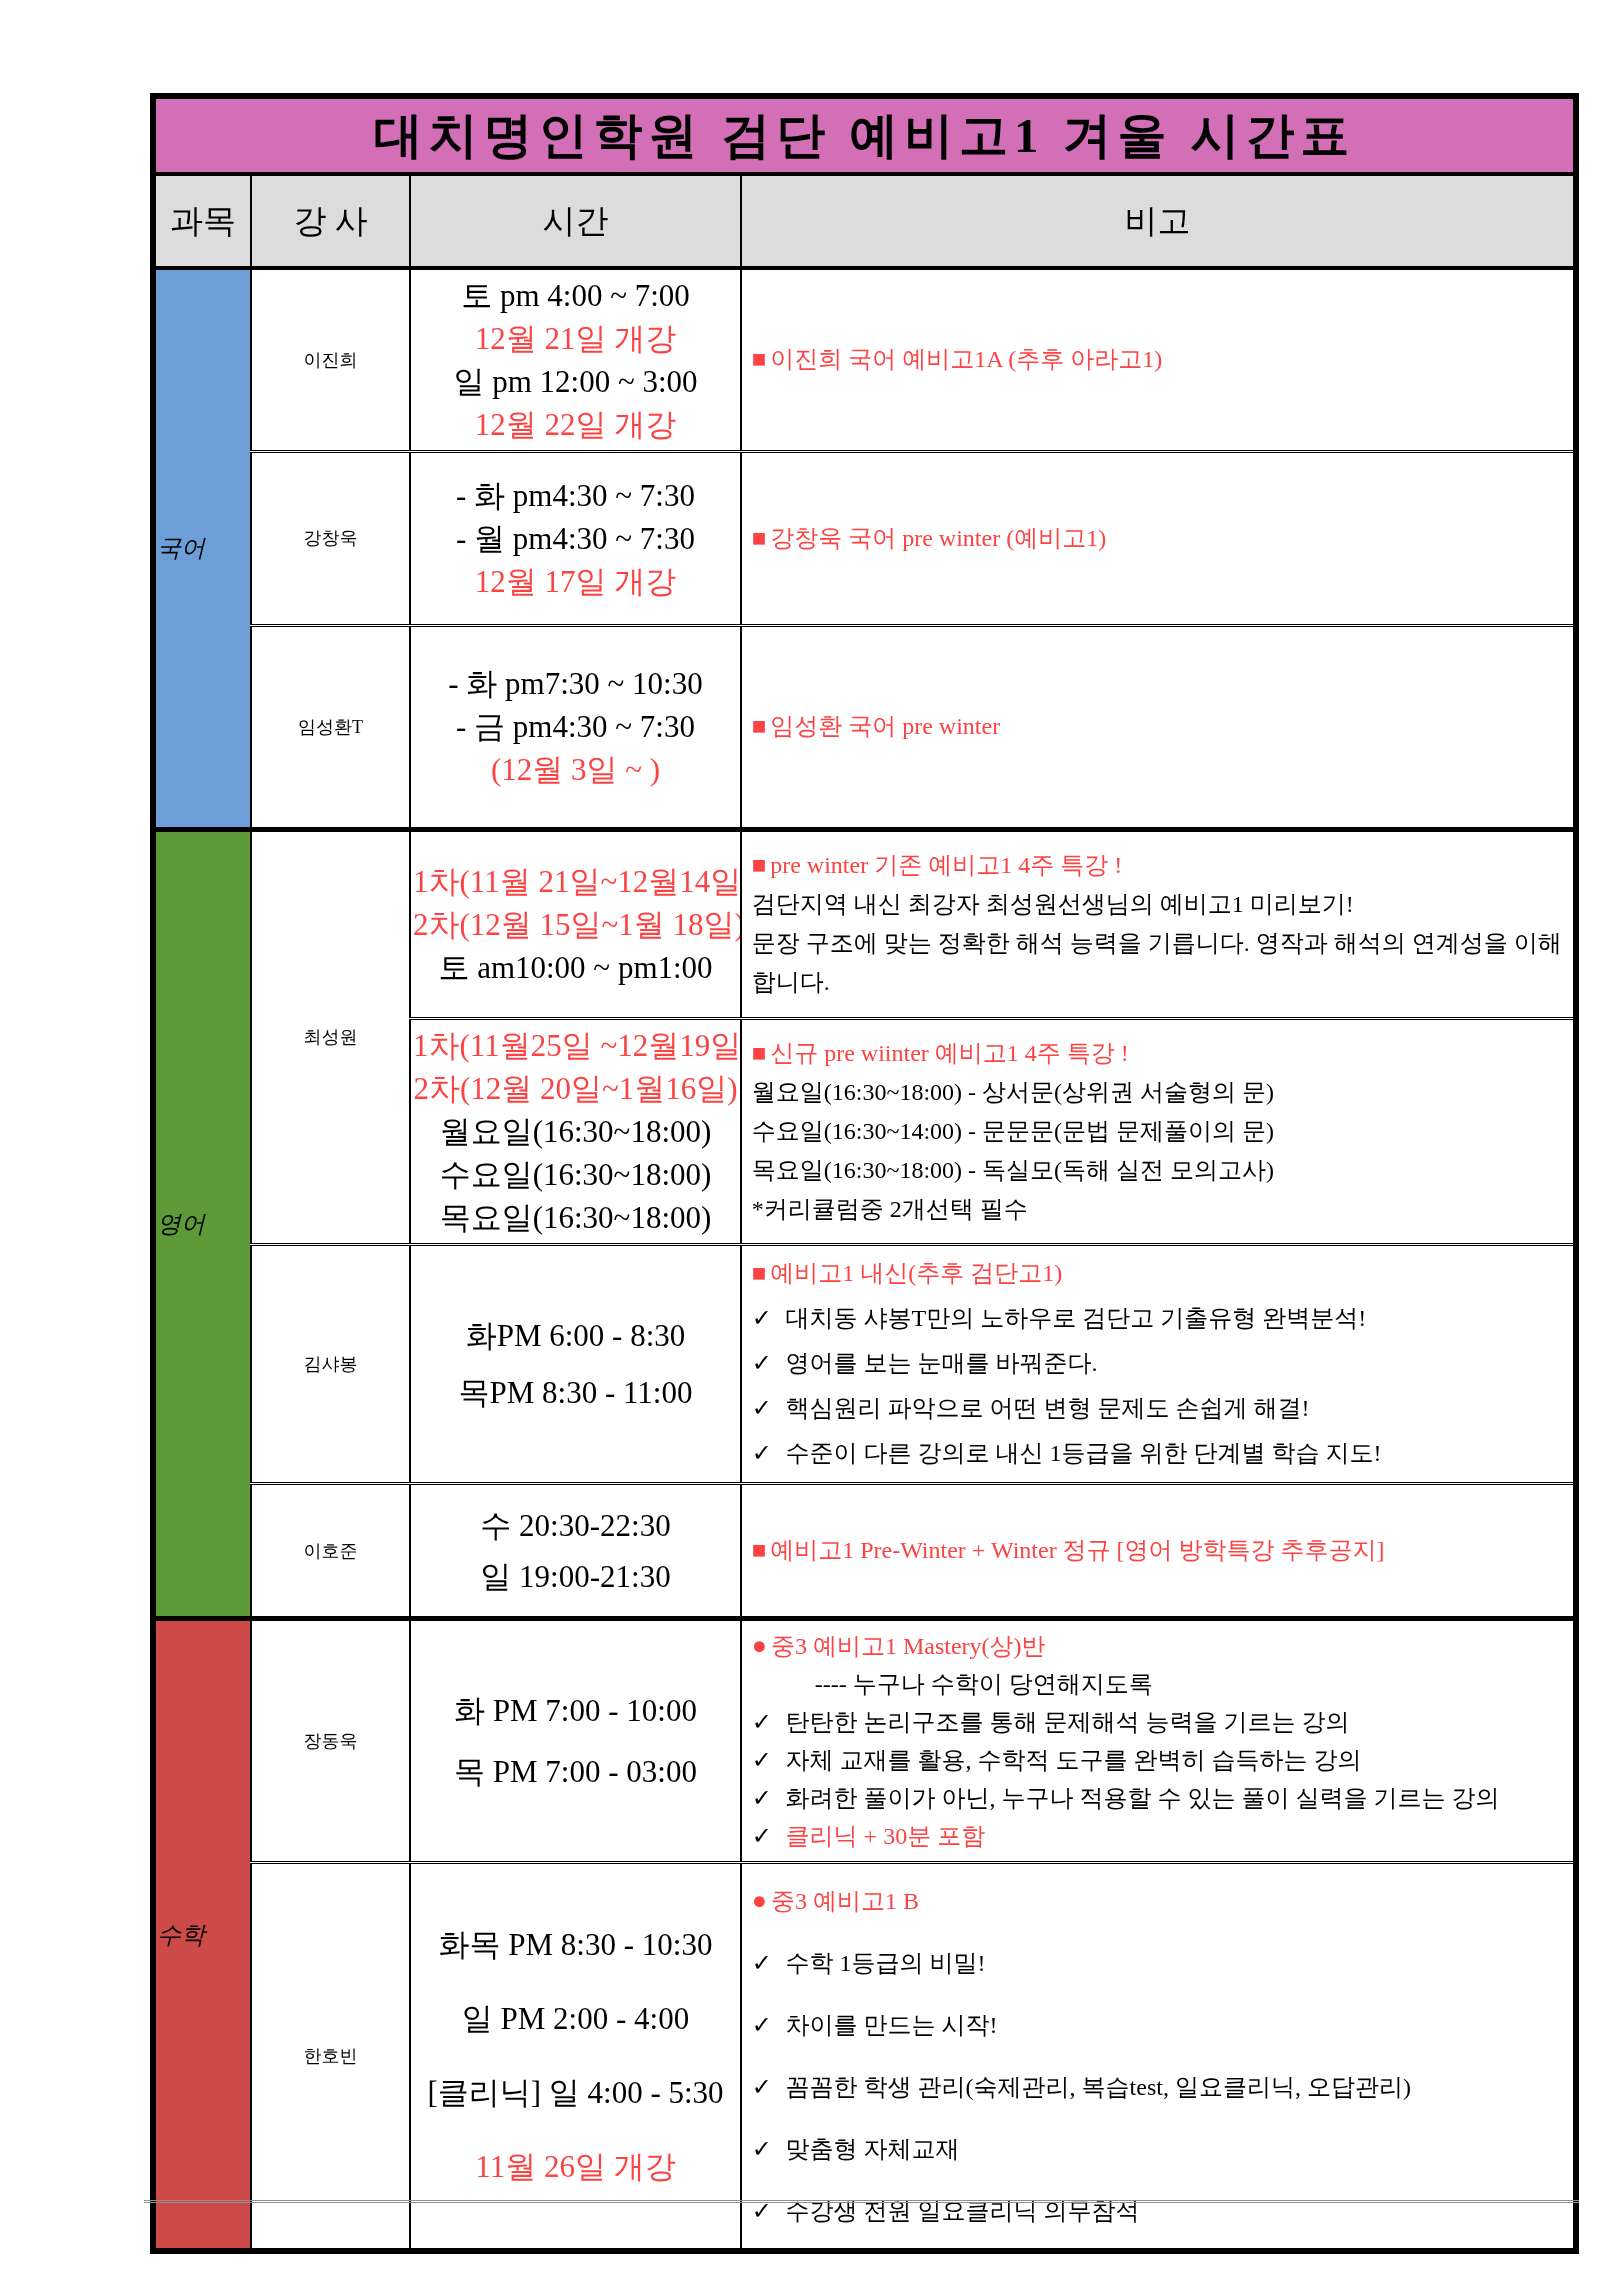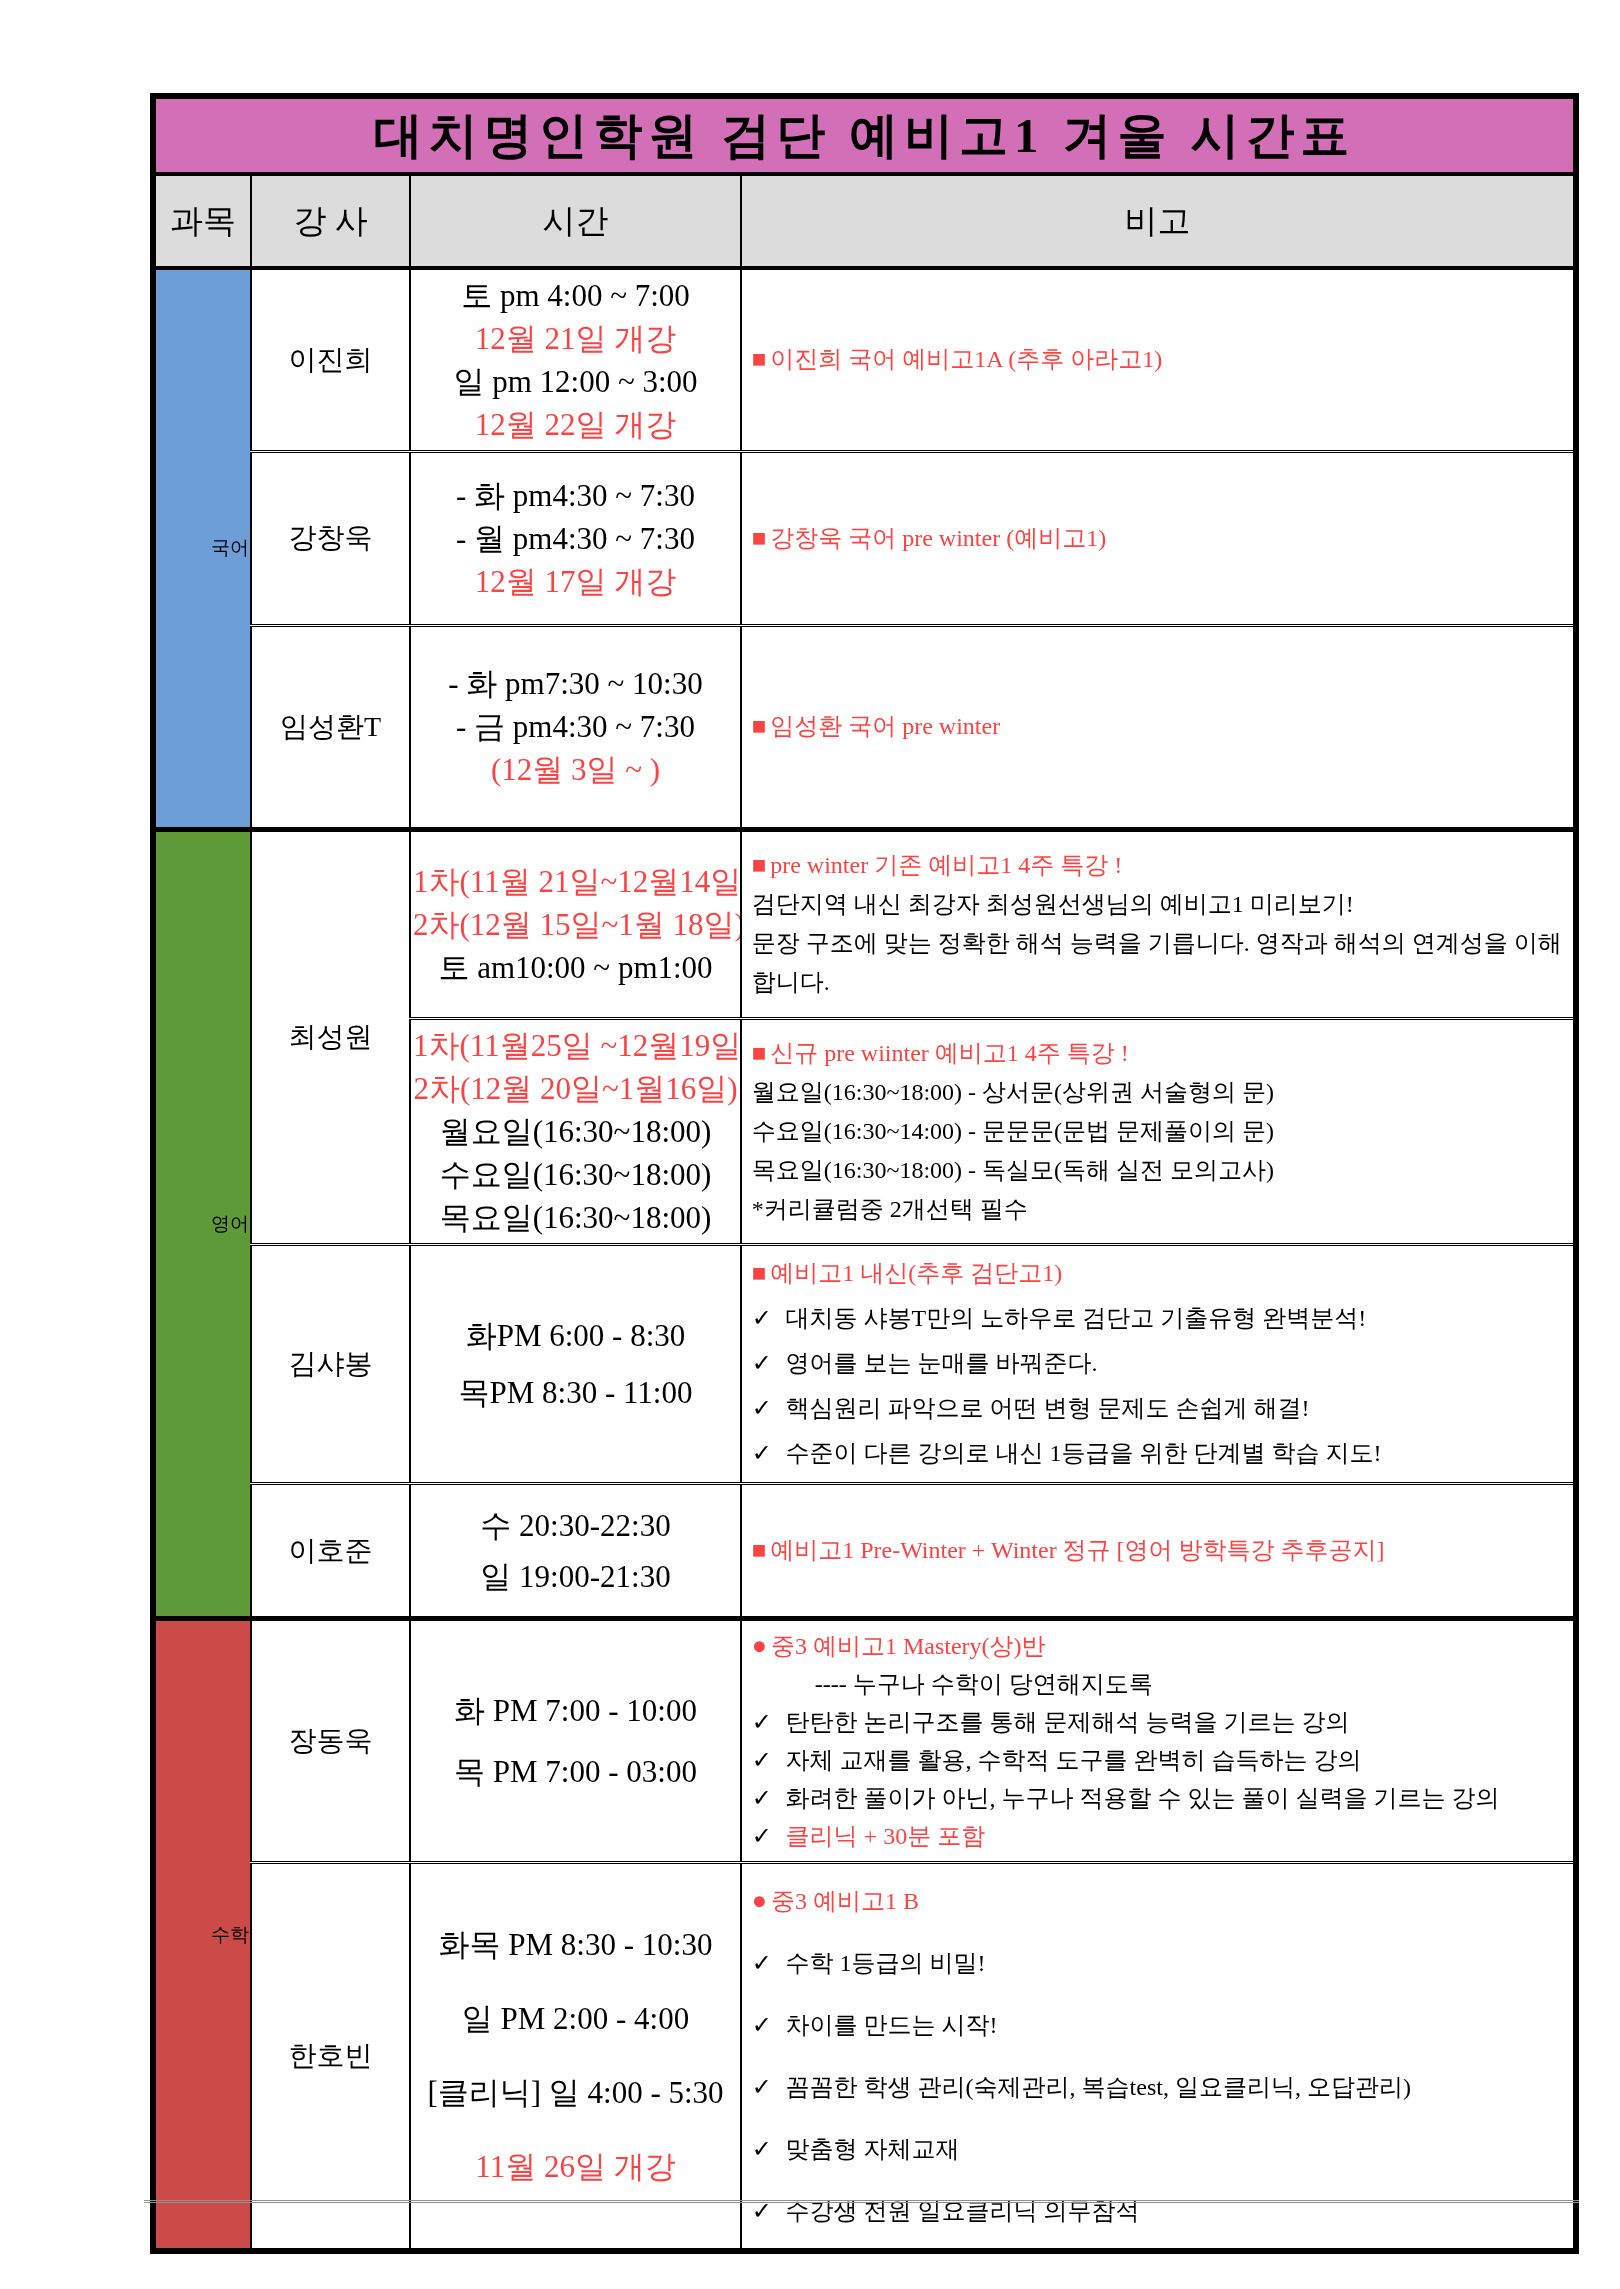--- a/index.html
+++ b/index.html
@@ -19,22 +19,22 @@
   }
   td.title {
     background:var(--title_bg); text-align:center; font-weight:bold;
     font-size:49px; letter-spacing:5.9px; border-bottom:4.9px solid #000;
     height:71px; line-height:71px;
   }
   tr.head-row td {
     background:var(--header_bg); text-align:center; font-size:33px;
     border-bottom:4.9px solid #000; height:88px;
   }
-  td.subj { text-align:right; font-size:19px; border-bottom:5.9px solid #000; }
-  td.inst { text-align:center; font-size:28px; }
+  td.subj { text-align:left; font-size:24px; border-bottom:5.9px solid #000;font-style:italic; }
+  td.inst { text-align:center; font-size:18px; }
   td.time { text-align:center; font-size:31px; padding:3.9px 2px; }
   td.note { text-align:left; font-size:24px; padding:5.9px 5.9px 5.9px 9.8px; }
   td.sb { border-bottom:5.9px solid #000; }
   .tl { line-height:43px; white-space:nowrap; }
   .nl { line-height:39px; }
   .red { color:var(--red_text); }
   .blt { display:inline-block; }
   .blt.sq { color:var(--red_text); margin-right:3.9px; }
   .blt.ck { margin-right:13.7px; }
   .blt.ci { color:var(--red_text); margin-right:3.9px; font-size:1.05em; }

